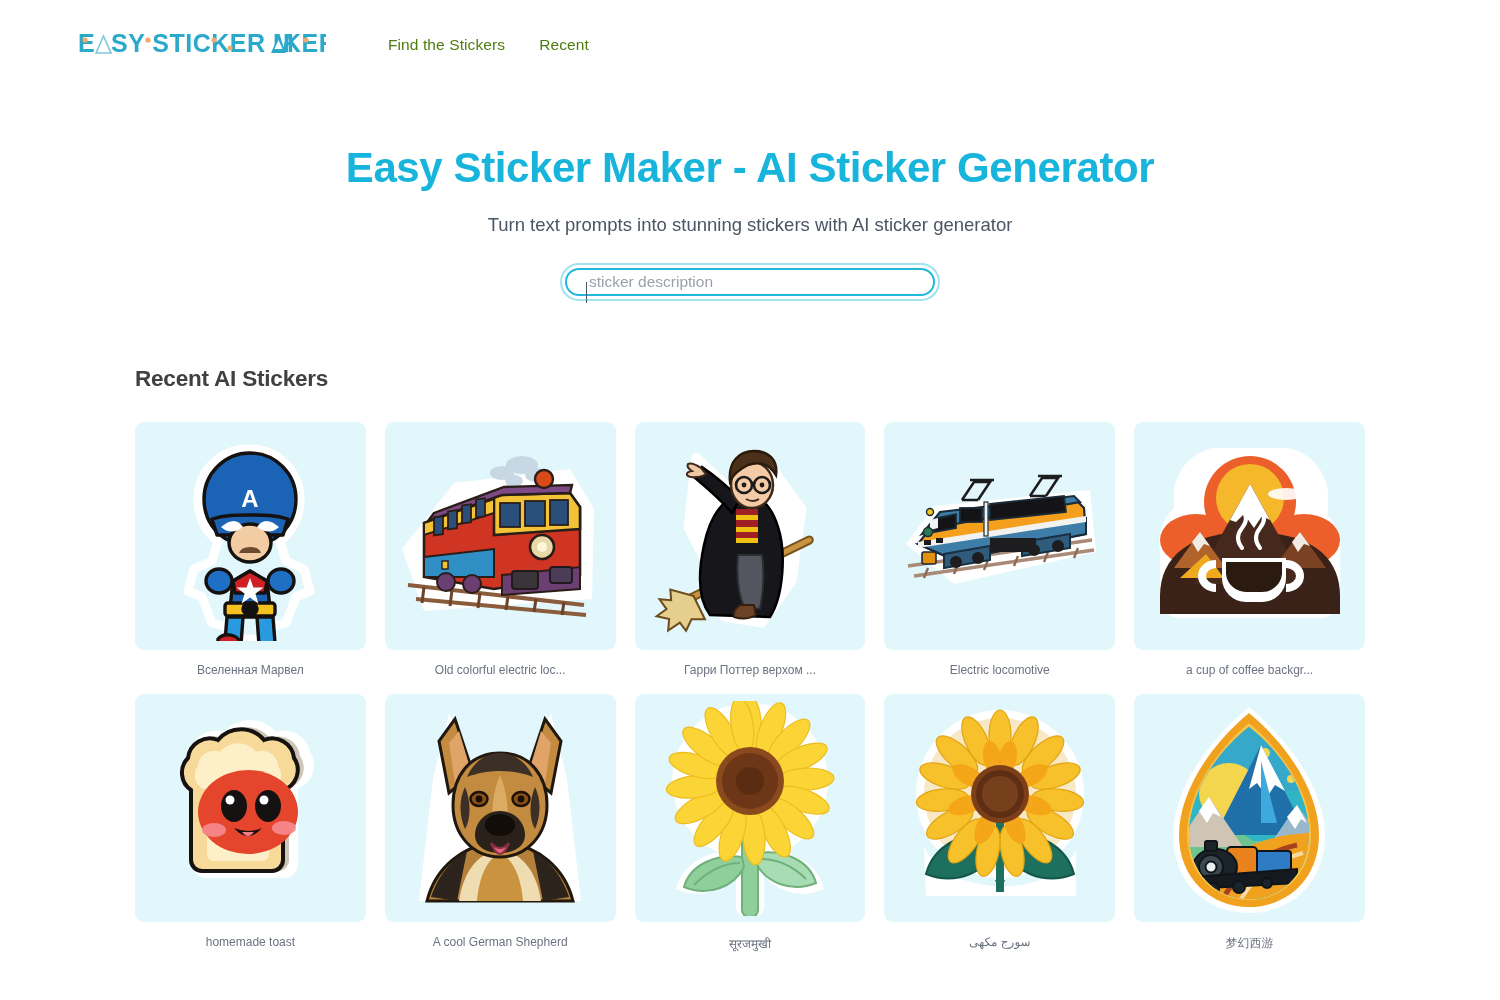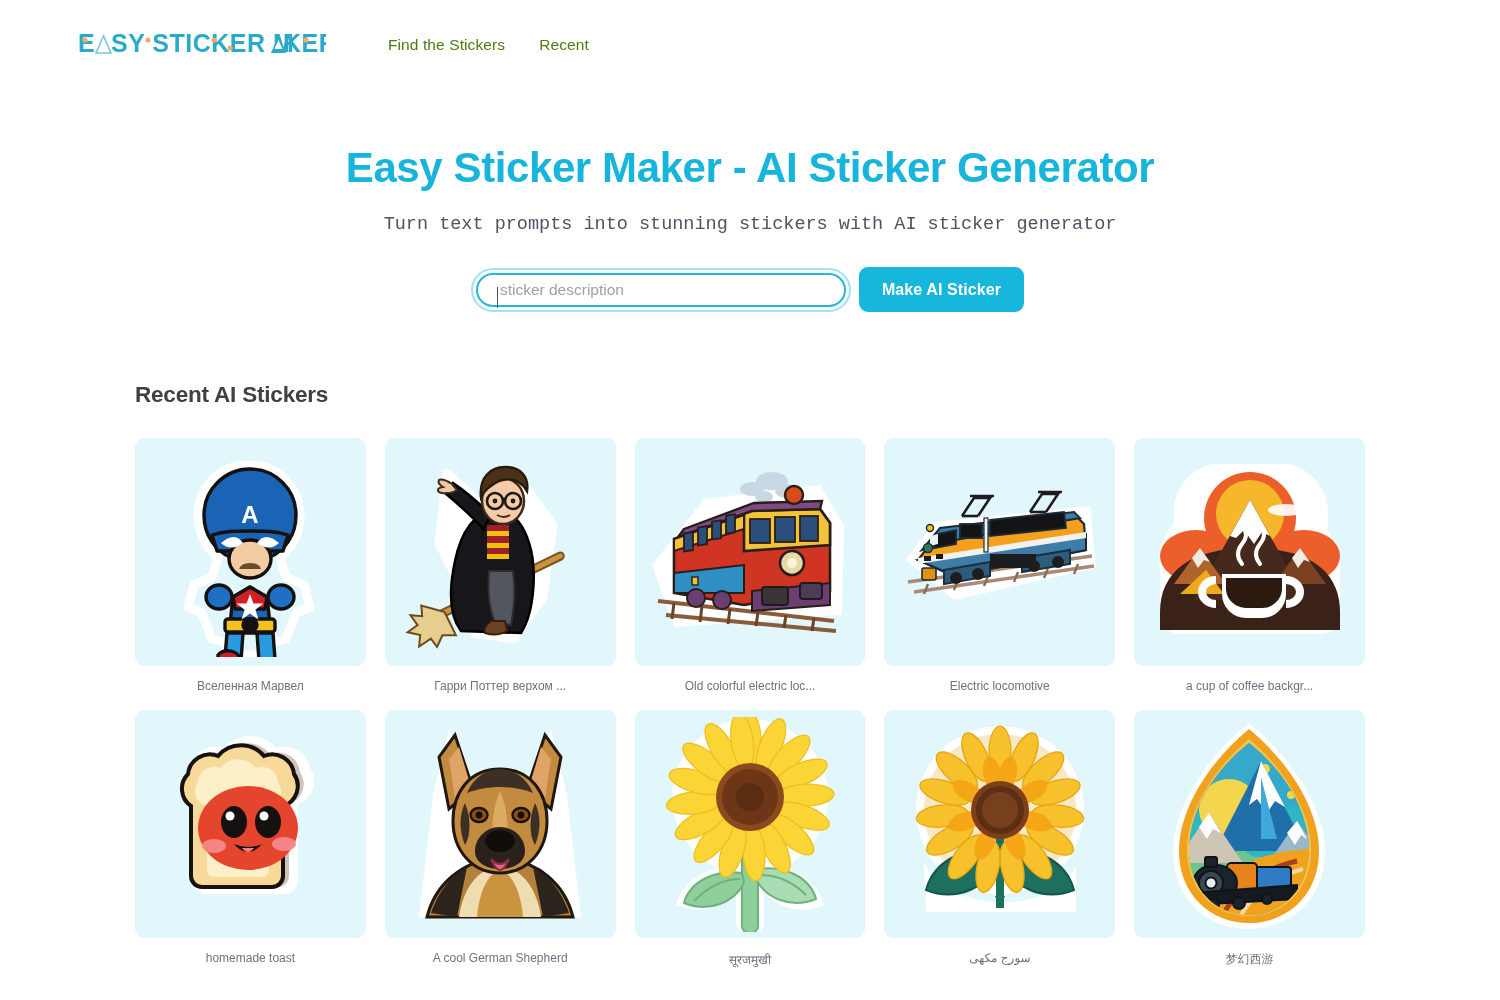--- a/index.html
+++ b/index.html
@@ -48,33 +48,32 @@
     font-weight: 800;
     color: #17b4dc;
     letter-spacing: -0.4px;
     line-height: 1.15;
   }
   .hero p {
     margin-top: 22px;
     font-size: 18.5px;
     color: #4b5563;
     font-weight: 400;
-    font-family: Liberation Mono, monospace;
   }
 
   .searchrow {
     margin-top: 32px;
     display: flex;
     justify-content: center;
     align-items: center;
     gap: 13px;
   }
   .inputwrap {
     width: 370px;
-    height: 34px;
+    height: 28px;
     border-radius: 999px;
     border: 2px solid #22b8db;
     background: #fff;
     display: flex;
     align-items: center;
     box-shadow: 0 0 0 3px #ffffff, 0 0 0 5px #9fe2f0;
     position: relative;
   }
   .inputwrap input {
     flex: 1;
@@ -173,21 +172,20 @@
 
 <section class="hero">
   <h1>Easy Sticker Maker - AI Sticker Generator</h1>
   <p>Turn text prompts into stunning stickers with AI sticker generator</p>
 
   <div class="searchrow">
     <div class="inputwrap">
       <span class="caret"></span>
       <input type="text" placeholder="sticker description" style="">
     </div>
-    <button class="makebtn">Make AI Sticker</button>
   </div>
 </section>
 
 <section class="gallery">
   <h2>Recent AI Stickers</h2>
 
   <div class="grid">
 
     <div class="card">
       <div class="thumb">
@@ -214,62 +212,20 @@
           <path d="M124 96 q-14 -12 -22 0 q12 9 22 0z" fill="#fff"></path>
           <path d="M95 116 q-9 0 -11 6 l22 0 q-2 -6 -11 -6z" fill="#6b4a30"></path>
           <path d="M95 147 l3.4 9.6h10l-8 6.2 3 9.8-8.4-6-8.4 6 3-9.8-8-6.2h10z" fill="#fff"></path>
         </svg>
       </div>
       <div class="caption">Вселенная Марвел</div>
     </div>
 
     <div class="card">
       <div class="thumb">
-        <svg width="195" height="210" viewBox="0 0 195 210">
-          <g stroke="#fff" stroke-width="9" fill="#fff" stroke-linejoin="round">
-            <path d="M44 26 L78 58 L118 34 L150 78 L140 150 L110 192 L72 186 L58 140 L36 96 Z"></path>
-          </g>
-
-          <g transform="rotate(-26 95 140)">
-            <rect x="18" y="136" width="150" height="7" rx="3.5" fill="#c9953f" stroke="#7a5420" stroke-width="2"></rect>
-            <path d="M18 139 l-18 -16 -4 10 -10 -6 2 12 -12 2 10 8 -6 10 14 -2 2 10 10 -8 12 6z" transform="translate(18,0)" fill="#e6cf8e" stroke="#6b4c1d" stroke-width="2"></path>
-          </g>
-
-          <path d="M92 62 C70 66 58 86 52 114 C46 142 46 168 58 184 L118 186 C132 164 134 120 126 96 C120 76 110 64 92 62z" fill="#17161a" stroke="#000" stroke-width="2.5"></path>
-
-          <path d="M88 68 C76 56 62 44 50 36 L42 46 C54 56 70 70 80 82z" fill="#17161a" stroke="#000" stroke-width="2.5"></path>
-          <path d="M49 37 q-9 -6 -13 -4 q-2 3 4 7 q-6 1 -5 4 q2 3 9 2 q6 0 10 -3z" fill="#f0c9a4" stroke="#3d2a1c" stroke-width="2"></path>
-
-          <path d="M84 78 h22 v34 h-22z" fill="#a01f25"></path>
-          <g fill="#f0c010">
-            <rect x="84" y="84" width="22" height="5"></rect>
-            <rect x="84" y="96" width="22" height="5"></rect>
-            <rect x="84" y="107" width="22" height="5"></rect>
-          </g>
-
-          <path d="M86 124 C84 146 86 162 92 176 l16 2 c4 -20 4 -40 2 -54z" fill="#53565f" stroke="#2b2d33" stroke-width="2"></path>
-          <path d="M88 174 q-8 6 -6 12 q12 4 22 -2 l-2 -10z" fill="#6b4224" stroke="#35200f" stroke-width="2"></path>
-
-          <ellipse cx="100" cy="54" rx="21" ry="23" fill="#f4cba6" stroke="#3d2a1c" stroke-width="2.5"></ellipse>
-          <path d="M78 50 C76 30 88 20 102 20 C118 20 126 30 124 44 C118 34 108 30 96 34 C88 38 82 42 78 50z" fill="#4b3119" stroke="#2a1a0c" stroke-width="2.5"></path>
-          <g fill="none" stroke="#1d1b18" stroke-width="2.6">
-            <circle cx="92" cy="54" r="8"></circle>
-            <circle cx="110" cy="54" r="8"></circle>
-            <path d="M100 54 h2"></path>
-          </g>
-          <circle cx="92" cy="54" r="2.4" fill="#1d1b18"></circle>
-          <circle cx="110" cy="54" r="2.4" fill="#1d1b18"></circle>
-          <path d="M94 68 q7 4 13 0" stroke="#3d2a1c" stroke-width="2" fill="none"></path>
-        </svg>
-      </div>
-      <div class="caption">Гарри Поттер верхом ...</div>
-    </div>
-
-    <div class="card">
-      <div class="thumb">
         <svg width="212" height="175" viewBox="0 0 212 175">
           <path d="M8 100 L60 34 L176 20 L200 60 L198 150 L30 162 Z" fill="#fff"></path>
 
           <g fill="#c6d6e2" opacity="0.95">
             <ellipse cx="128" cy="16" rx="16" ry="9"></ellipse>
             <ellipse cx="108" cy="24" rx="12" ry="7"></ellipse>
             <ellipse cx="142" cy="26" rx="11" ry="7"></ellipse>
             <ellipse cx="120" cy="32" rx="9" ry="6"></ellipse>
           </g>
 
@@ -312,20 +268,62 @@
           <rect x="156" y="118" width="22" height="16" rx="3" fill="#4d3c58" stroke="#201a1e" stroke-width="2"></rect>
           <rect x="48" y="112" width="6" height="8" fill="#f2c337" stroke="#2a1d18" stroke-width="1.4"></rect>
 
           <g fill="#6b3f72" stroke="#2a1d18" stroke-width="2">
             <circle cx="52" cy="133" r="9"></circle>
               <circle cx="78" cy="135" r="9"></circle>
           </g>
         </svg>
       </div>
       <div class="caption">Old colorful electric loc...</div>
+    </div>
+
+    <div class="card">
+      <div class="thumb">
+        <svg width="195" height="210" viewBox="0 0 195 210">
+          <g stroke="#fff" stroke-width="9" fill="#fff" stroke-linejoin="round">
+            <path d="M44 26 L78 58 L118 34 L150 78 L140 150 L110 192 L72 186 L58 140 L36 96 Z"></path>
+          </g>
+
+          <g transform="rotate(-26 95 140)">
+            <rect x="18" y="136" width="150" height="7" rx="3.5" fill="#c9953f" stroke="#7a5420" stroke-width="2"></rect>
+            <path d="M18 139 l-18 -16 -4 10 -10 -6 2 12 -12 2 10 8 -6 10 14 -2 2 10 10 -8 12 6z" transform="translate(18,0)" fill="#e6cf8e" stroke="#6b4c1d" stroke-width="2"></path>
+          </g>
+
+          <path d="M92 62 C70 66 58 86 52 114 C46 142 46 168 58 184 L118 186 C132 164 134 120 126 96 C120 76 110 64 92 62z" fill="#17161a" stroke="#000" stroke-width="2.5"></path>
+
+          <path d="M88 68 C76 56 62 44 50 36 L42 46 C54 56 70 70 80 82z" fill="#17161a" stroke="#000" stroke-width="2.5"></path>
+          <path d="M49 37 q-9 -6 -13 -4 q-2 3 4 7 q-6 1 -5 4 q2 3 9 2 q6 0 10 -3z" fill="#f0c9a4" stroke="#3d2a1c" stroke-width="2"></path>
+
+          <path d="M84 78 h22 v34 h-22z" fill="#a01f25"></path>
+          <g fill="#f0c010">
+            <rect x="84" y="84" width="22" height="5"></rect>
+            <rect x="84" y="96" width="22" height="5"></rect>
+            <rect x="84" y="107" width="22" height="5"></rect>
+          </g>
+
+          <path d="M86 124 C84 146 86 162 92 176 l16 2 c4 -20 4 -40 2 -54z" fill="#53565f" stroke="#2b2d33" stroke-width="2"></path>
+          <path d="M88 174 q-8 6 -6 12 q12 4 22 -2 l-2 -10z" fill="#6b4224" stroke="#35200f" stroke-width="2"></path>
+
+          <ellipse cx="100" cy="54" rx="21" ry="23" fill="#f4cba6" stroke="#3d2a1c" stroke-width="2.5"></ellipse>
+          <path d="M78 50 C76 30 88 20 102 20 C118 20 126 30 124 44 C118 34 108 30 96 34 C88 38 82 42 78 50z" fill="#4b3119" stroke="#2a1a0c" stroke-width="2.5"></path>
+          <g fill="none" stroke="#1d1b18" stroke-width="2.6">
+            <circle cx="92" cy="54" r="8"></circle>
+            <circle cx="110" cy="54" r="8"></circle>
+            <path d="M100 54 h2"></path>
+          </g>
+          <circle cx="92" cy="54" r="2.4" fill="#1d1b18"></circle>
+          <circle cx="110" cy="54" r="2.4" fill="#1d1b18"></circle>
+          <path d="M94 68 q7 4 13 0" stroke="#3d2a1c" stroke-width="2" fill="none"></path>
+        </svg>
+      </div>
+      <div class="caption">Гарри Поттер верхом ...</div>
     </div>
 
     <div class="card">
       <div class="thumb">
         <svg width="212" height="160" viewBox="0 0 212 160">
           <path d="M12 88 L40 50 L196 34 L202 96 L60 128 Z" fill="#fff"></path>
 
           <g stroke="#a98a77" stroke-width="3.5">
             <path d="M14 110 L198 84"></path>
               <path d="M20 120 L200 94"></path>

